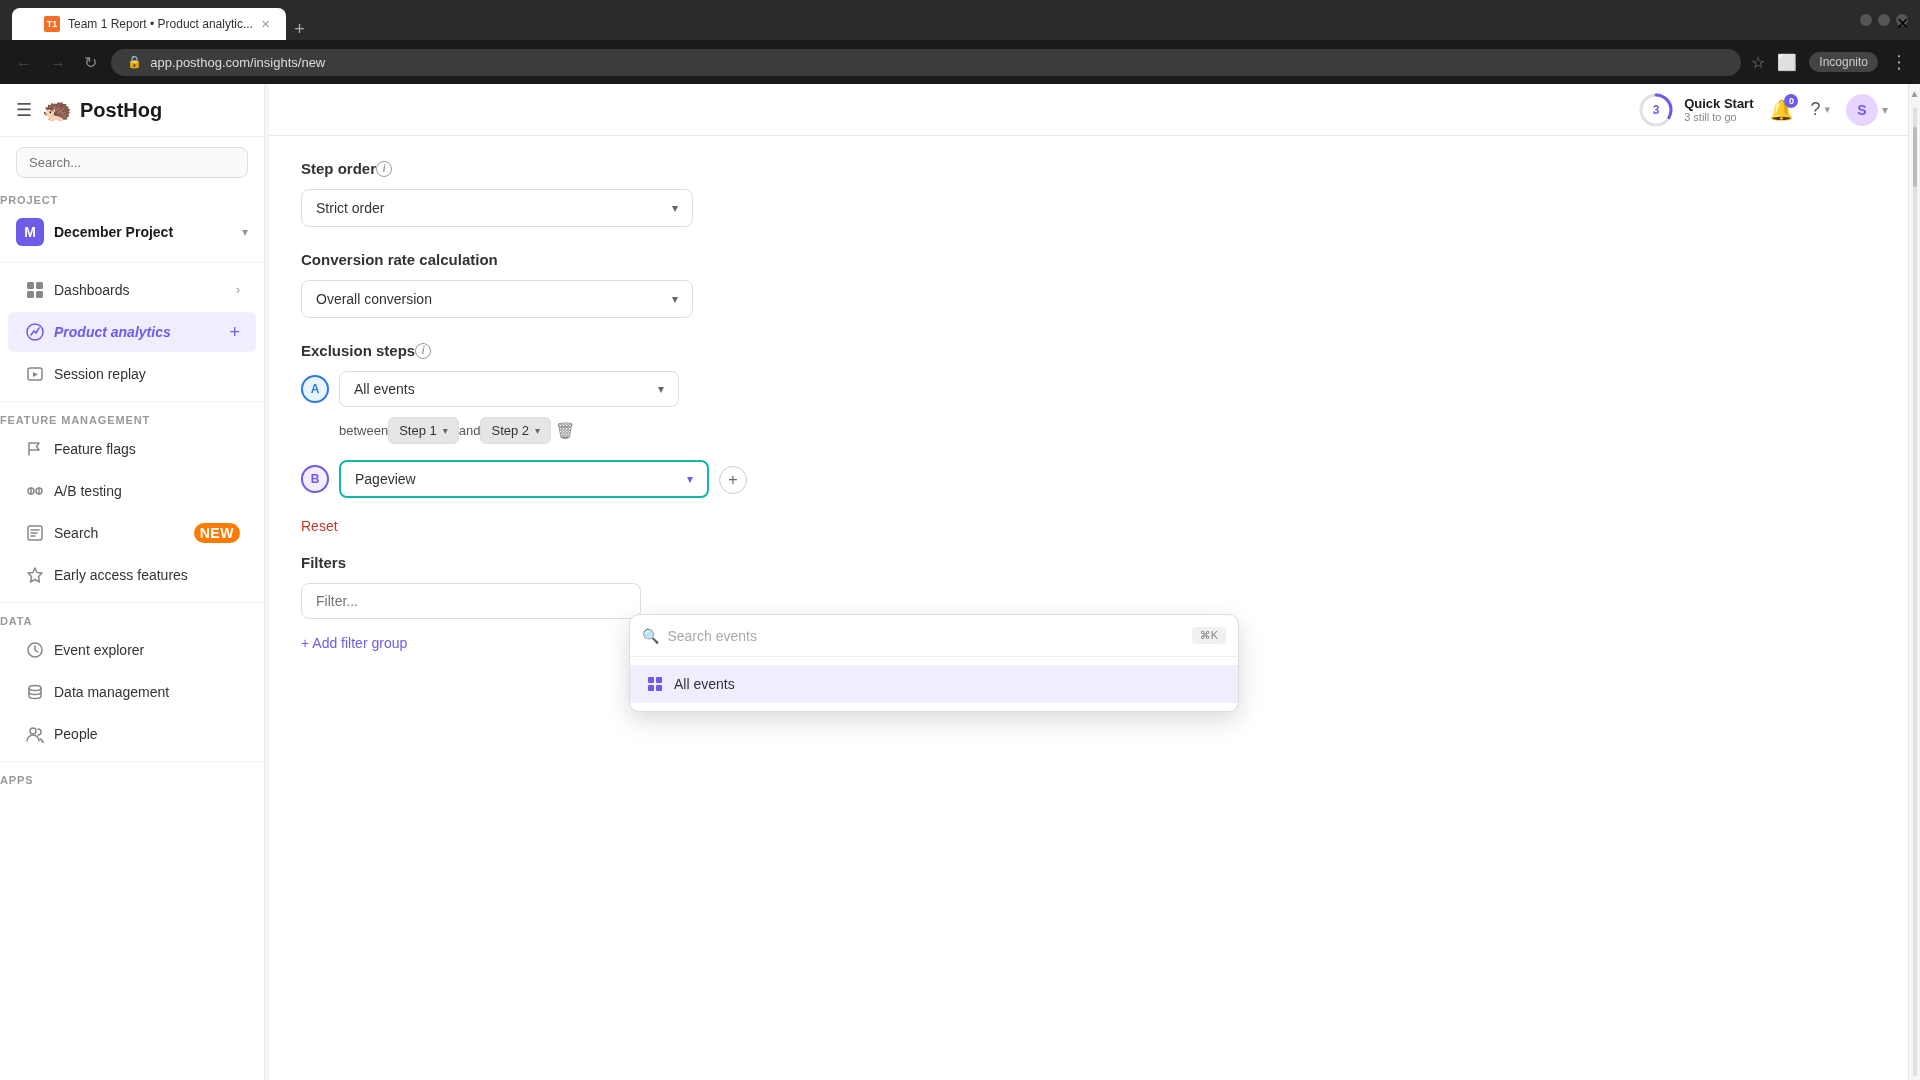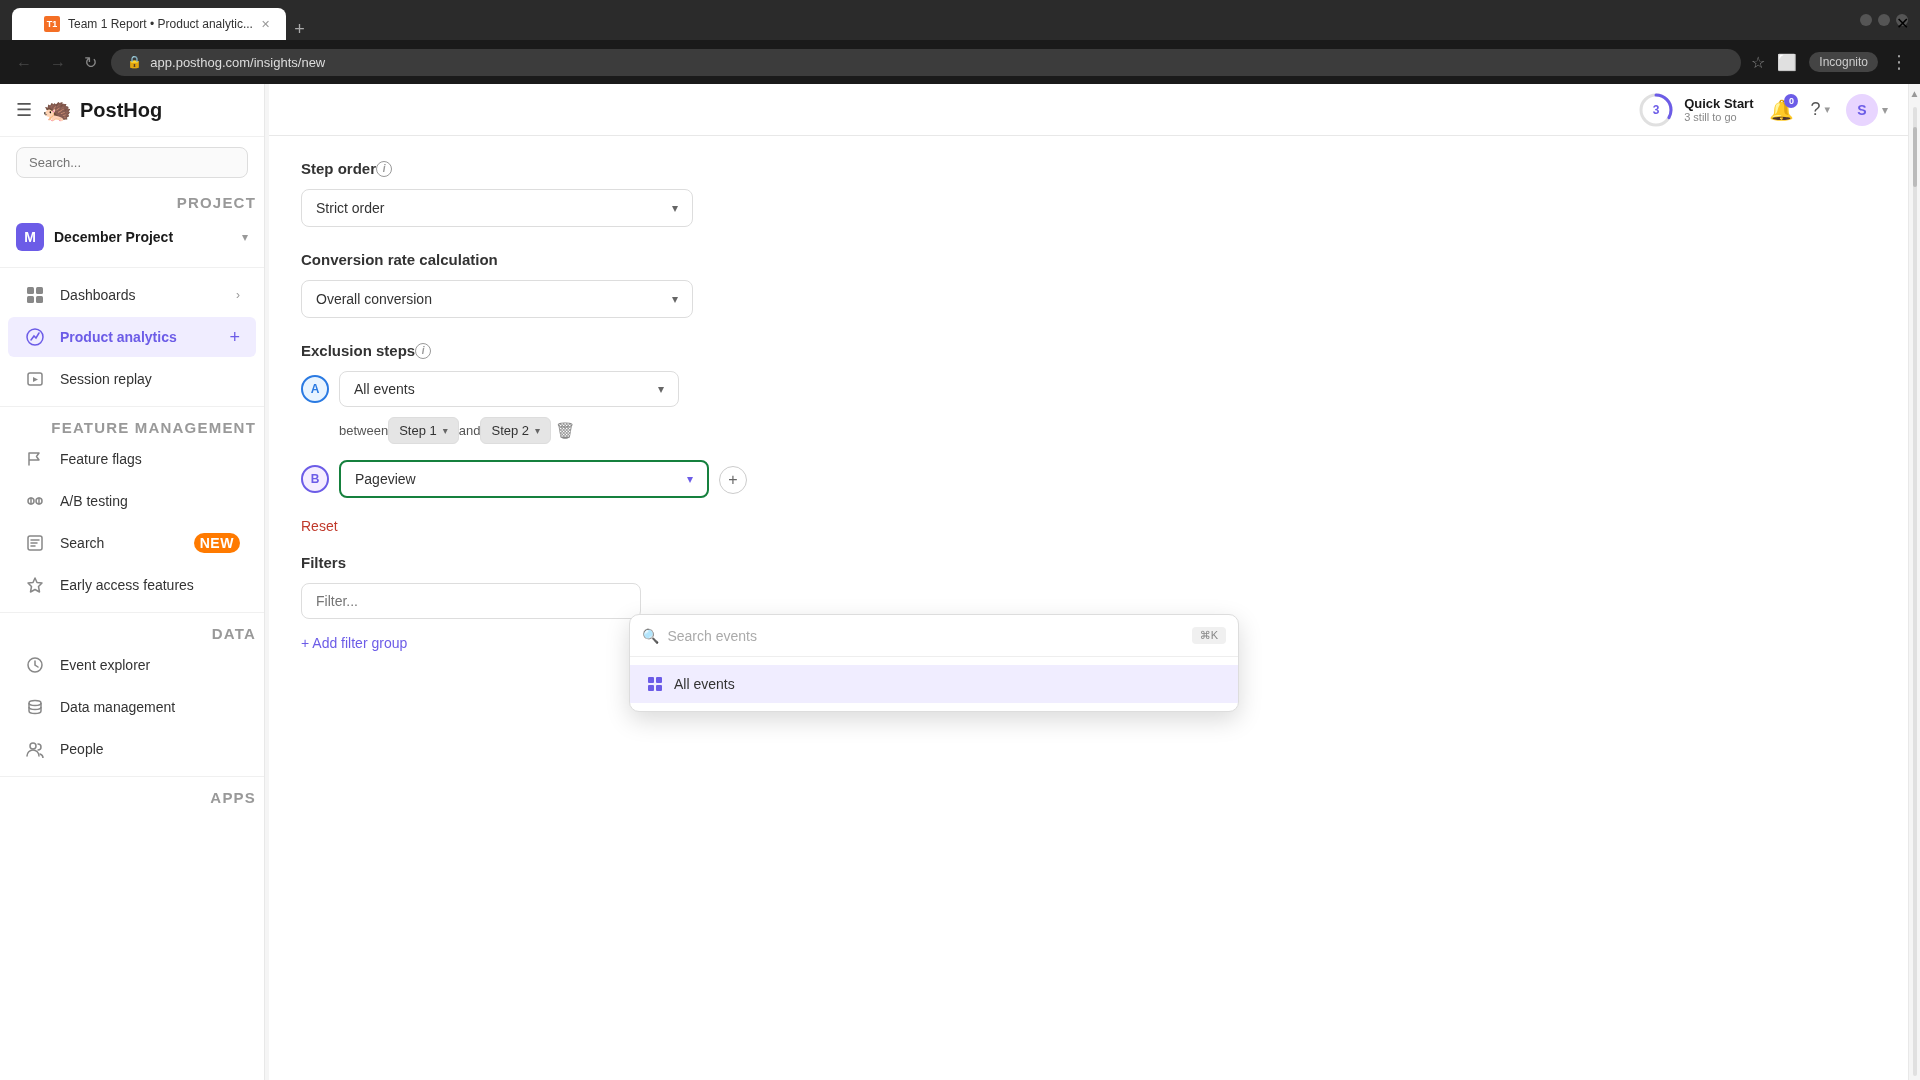--- a/index.html
+++ b/index.html
@@ -28,32 +28,32 @@
 
     
     .sidebar { width: 265px; background: #fff; border-right: 1px solid #e8e8e8; display: flex; flex-direction: column; overflow-y: auto; flex-shrink: 0; }
     .sidebar-header { padding: 12px 16px; display: flex; align-items: center; gap: 10px; border-bottom: 1px solid #f0f0f0; }
     .hamburger { font-size: 18px; color: #555; cursor: pointer; }
     .logo { display: flex; align-items: center; gap: 8px; }
     .logo-text { font-size: 20px; font-weight: 700; color: #1a1a1a; }
 
     .sidebar-search { padding: 10px 16px; }
     .sidebar-search input { width: 100%; padding: 7px 12px; border: 1px solid #ddd; border-radius: 8px; font-size: 13px; color: #888; background: #fafafa; }
-    .sidebar-section-header { padding: 6px 8px 2px; font-size: 15px; font-weight: 700; color: #999; letter-spacing: 0.08em; text-transform: uppercase; text-align: right; }
+    .sidebar-section-header { padding: 6px 0 2px; font-size: 11px; font-weight: 700; color: #999; letter-spacing: 0.08em; text-transform: uppercase; }
 
     .sidebar-project { padding: 10px 16px; display: flex; align-items: center; gap: 10px; cursor: pointer; }
     .project-avatar { width: 28px; height: 28px; background: #6c5ce7; border-radius: 6px; display: flex; align-items: center; justify-content: center; color: #fff; font-weight: 700; font-size: 14px; flex-shrink: 0; }
     .project-name { font-size: 14px; font-weight: 600; color: #1a1a1a; }
     .project-chevron { margin-left: auto; color: #999; font-size: 12px; }
 
-    .sidebar-nav-item { padding: 9px 16px; display: flex; align-items: center; gap: 14px; cursor: pointer; border-radius: 6px; margin: 1px 8px; }
+    .sidebar-nav-item { padding: 9px 16px; display: flex; align-items: center; gap: 8px; cursor: pointer; border-radius: 6px; margin: 1px 8px; }
     .sidebar-nav-item.active { background: #f0edff; }
     .sidebar-nav-item .item-icon { width: 22px; height: 22px; display: flex; align-items: center; justify-content: center; flex-shrink: 0; }
     .sidebar-nav-item .item-label { font-size: 14px; color: #333; flex: 1; }
-    .sidebar-nav-item.active .item-label { color: #6c5ce7; font-weight: 600; }
+    .sidebar-nav-item.active .item-label { color: #6c5ce7; font-weight: 600; font-style: italic; }
     .sidebar-nav-item .item-add { color: #6c5ce7; font-size: 18px; font-weight: 300; }
     .sidebar-nav-item .item-chevron { color: #999; font-size: 12px; }
 
     .new-badge { background: #ff7a00; color: #fff; font-size: 14px; font-weight: 700; padding: 2px 6px; border-radius: 10px; letter-spacing: 0.04em; }
 
     .divider-line { height: 1px; background: #f0f0f0; margin: 6px 0; }
 
     
     .sidebar::-webkit-scrollbar { width: 4px; }
     .sidebar::-webkit-scrollbar-thumb { background: #ccc; border-radius: 2px; }
@@ -85,21 +85,21 @@
     .step-letter { width: 28px; height: 28px; border-radius: 50%; display: flex; align-items: center; justify-content: center; font-size: 12px; font-weight: 700; flex-shrink: 0; }
     .step-letter.a { background: #e8f4ff; color: #2a7ae2; border: 2px solid #2a7ae2; }
     .step-letter.b { background: #f5edff; color: #6c5ce7; border: 2px solid #6c5ce7; }
 
     .step-dropdown { flex: 1; max-width: 340px; border: 1px solid #ddd; border-radius: 8px; padding: 9px 14px; font-size: 14px; color: #333; background: #fff; display: flex; align-items: center; justify-content: space-between; cursor: pointer; }
 
     .between-row { display: flex; align-items: center; gap: 0; margin-left: 38px; margin-bottom: 16px; font-size: 13px; color: #555; }
     .step-pill { border: 1px solid #ddd; border-radius: 6px; padding: 5px 10px; font-size: 13px; color: #333; display: flex; align-items: center; gap: 6px; cursor: pointer; background: #e5e5e5; }
     .step-pill .pill-chevron { font-size: 10px; color: #666; }
     .trash-btn { color: #888; cursor: pointer; padding: 4px; font-size: 16px; }
-    .b-step-dropdown { flex: 0 0 370px; border: 2px solid #15803d; border-radius: 8px; padding: 9px 14px; font-size: 14px; color: #333; background: #fff; display: flex; align-items: center; justify-content: space-between; cursor: pointer; gap: 8px; }
+    .b-step-dropdown { flex: 0 0 370px; border: 2px solid #14b8a6; border-radius: 8px; padding: 9px 14px; font-size: 14px; color: #333; background: #fff; display: flex; align-items: center; justify-content: space-between; cursor: pointer; gap: 8px; }
 
     
     .event-dropdown-overlay { position: absolute; top: 478px; left: 360px; width: 610px; background: #fff; border: 1px solid #ddd; border-radius: 10px; box-shadow: 0 8px 24px rgba(0,0,0,0.15); z-index: 100; }
     .event-search-box { padding: 12px; border-bottom: 1px solid #eee; display: flex; align-items: center; gap: 8px; }
     .event-search-icon { color: #999; font-size: 14px; }
     .event-search-input { flex: 1; border: none; outline: none; font-size: 14px; color: #a21caf; background: transparent; }
     .event-search-input::placeholder { color: #aaa; }
     .keyboard-shortcut { background: #f0f0f0; border-radius: 4px; padding: 2px 8px; font-size: 11px; color: #888; }
 
     .event-list { padding: 8px 0; }

